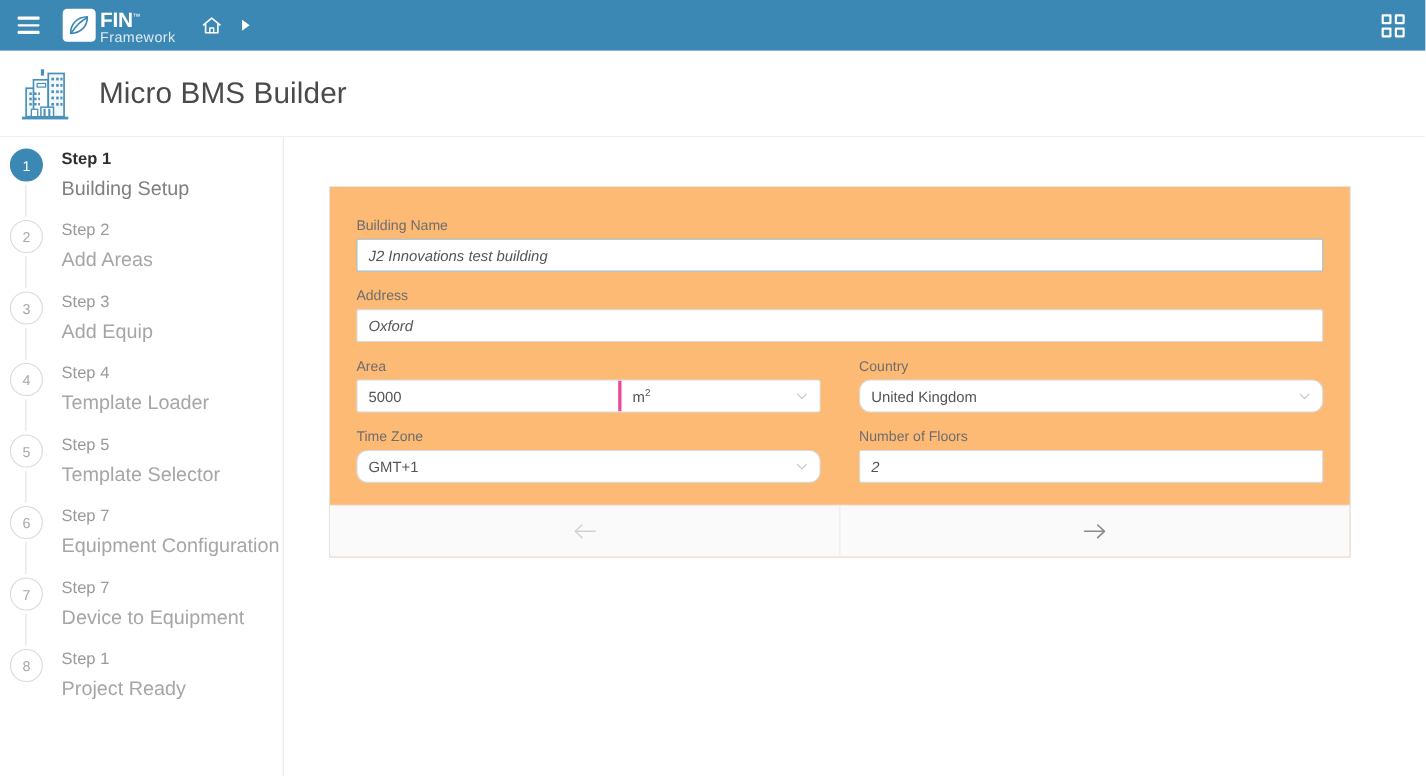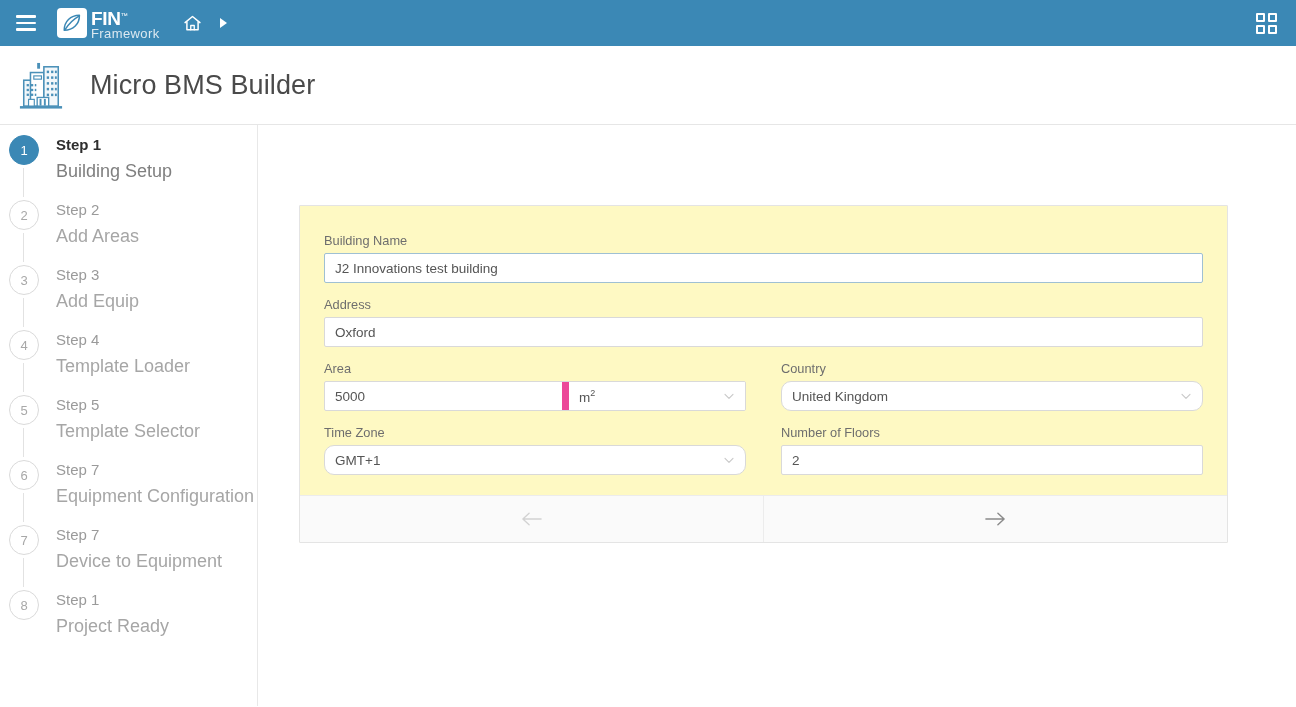--- a/index.html
+++ b/index.html
@@ -199,23 +199,22 @@
   
   .content {
     flex: 1;
     background: #ffffff;
     padding: 44px 36px 0 41px;
     overflow: hidden;
   }
   .card {
     width: 929px;
     border: 1px solid #e4e4e4;
-    background: #fef9c3;
+    background: #fdba74;
     border-radius: 1px;
-    margin-top: 36px;
   }
   .card-body { padding: 27px 24px 20px 24px; }
 
   .field { margin-bottom: 14px; }
   .field:last-child { margin-bottom: 0; }
   .flabel {
     font-size: 12.8px;
     color: #6e6e6e;
     margin-bottom: 5px;
     display: block;
@@ -225,20 +224,21 @@
     width: 100%;
     height: 30px;
     border: 1px solid #d9d9d9;
     background: #ffffff;
     border-radius: 2px;
     font-size: 13.5px;
     color: #555555;
     padding: 0 10px;
     font-family: "Liberation Sans", sans-serif;
     outline: none;
+    font-style: italic;
   }
   .fin-input.focused { border-color: #9fc0d3; }
   .fin-input::placeholder { color: #b5b5b5; }
 
   .row2 { display: flex; gap: 35px; }
   .col { flex: 1; min-width: 0; }
 
   .split {
     display: flex;
     width: 100%;
@@ -255,21 +255,21 @@
     height: 28px;
     font-size: 13.5px;
     color: #555555;
     padding: 0 10px;
     font-family: "Liberation Sans", sans-serif;
     background: transparent;
   }
   .split-unit {
     width: 183px;
     flex: none;
-    border-left: 7px solid #ec4899;
+    border-left: 3px solid #ec4899;
     display: flex;
     align-items: center;
     padding: 0 10px;
     font-size: 13.5px;
     color: #555555;
     cursor: pointer;
     background: #fff;
   }
   .split-unit .sup { font-size: 9px; vertical-align: super; }
   .unit-text { flex: 1; }

